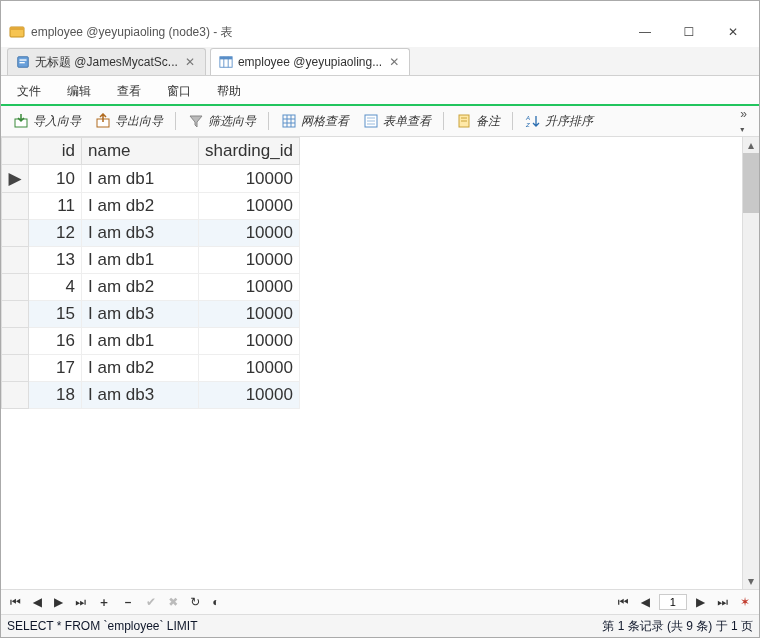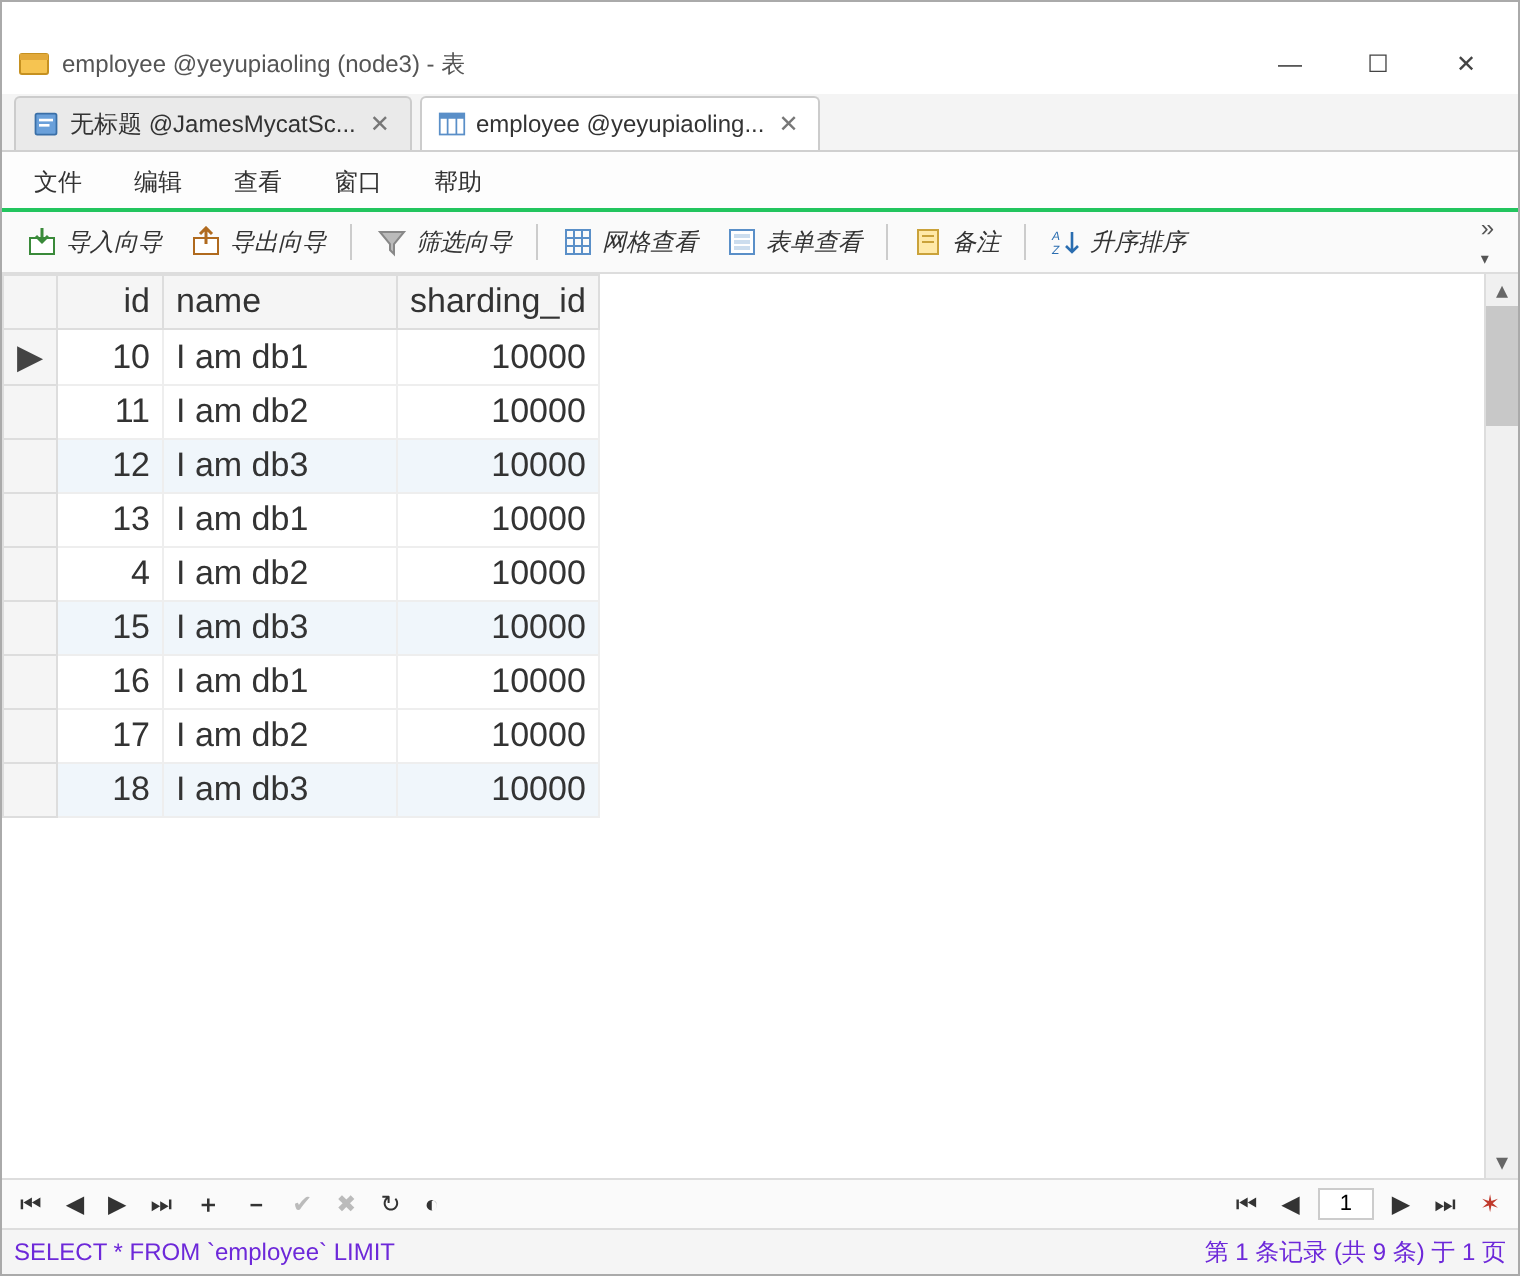--- a/index.html
+++ b/index.html
@@ -123,21 +123,21 @@
     border-bottom:1px solid #ddd;
   }
   .navbar .sp { flex:1;}
   .navbtn { padding:2px 3px; color:#333;}
   .navbtn.dis { color:#bbb;}
   .pageinput { width:22px; text-align:center; border:1px solid #ccc; font-size:11px; padding:1px 2px;}
   
   .statusbar {
     height:22px; display:flex; align-items:center;
     padding:0 6px; gap:8px;
-    background:#f5f5f5; color:#6d28d9;
+    background:#f5f5f5; color:#0f172a;
   }
   .statusbar .fill { flex:1;}
 </style>
 </head>
 <body>
 
 <div class="window">
 
   <div class="titlebar">
     <div class="title">

